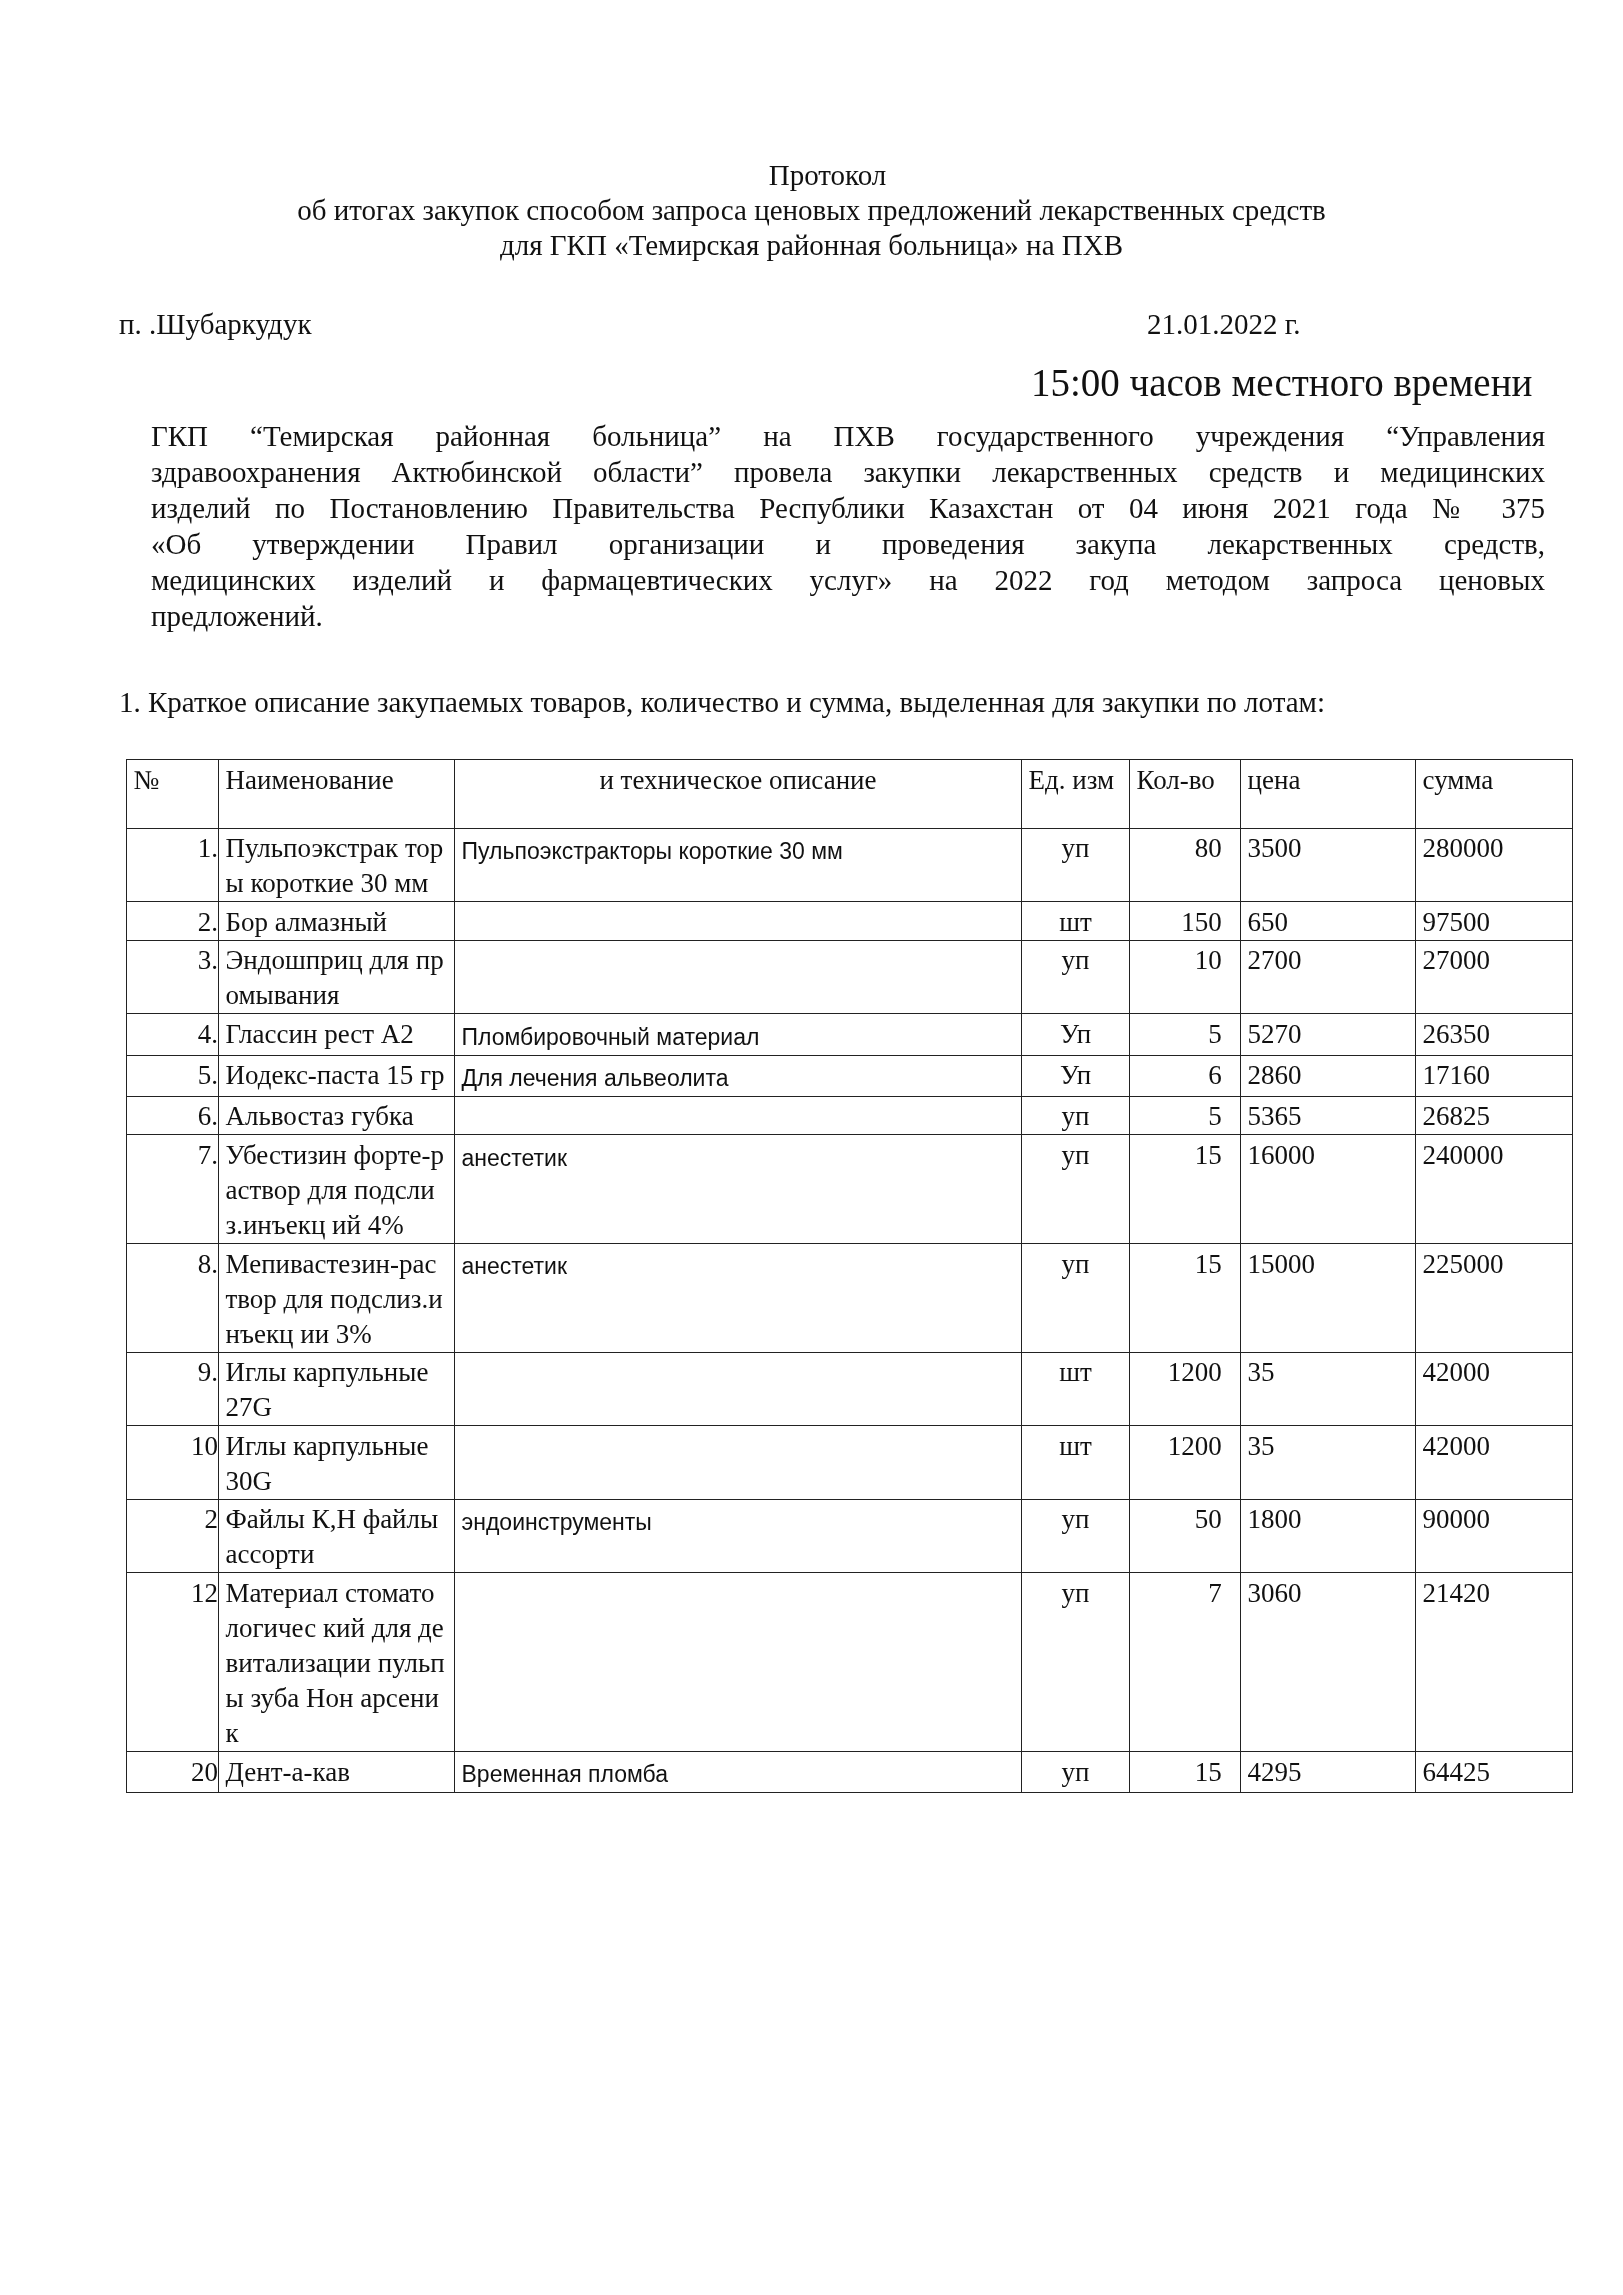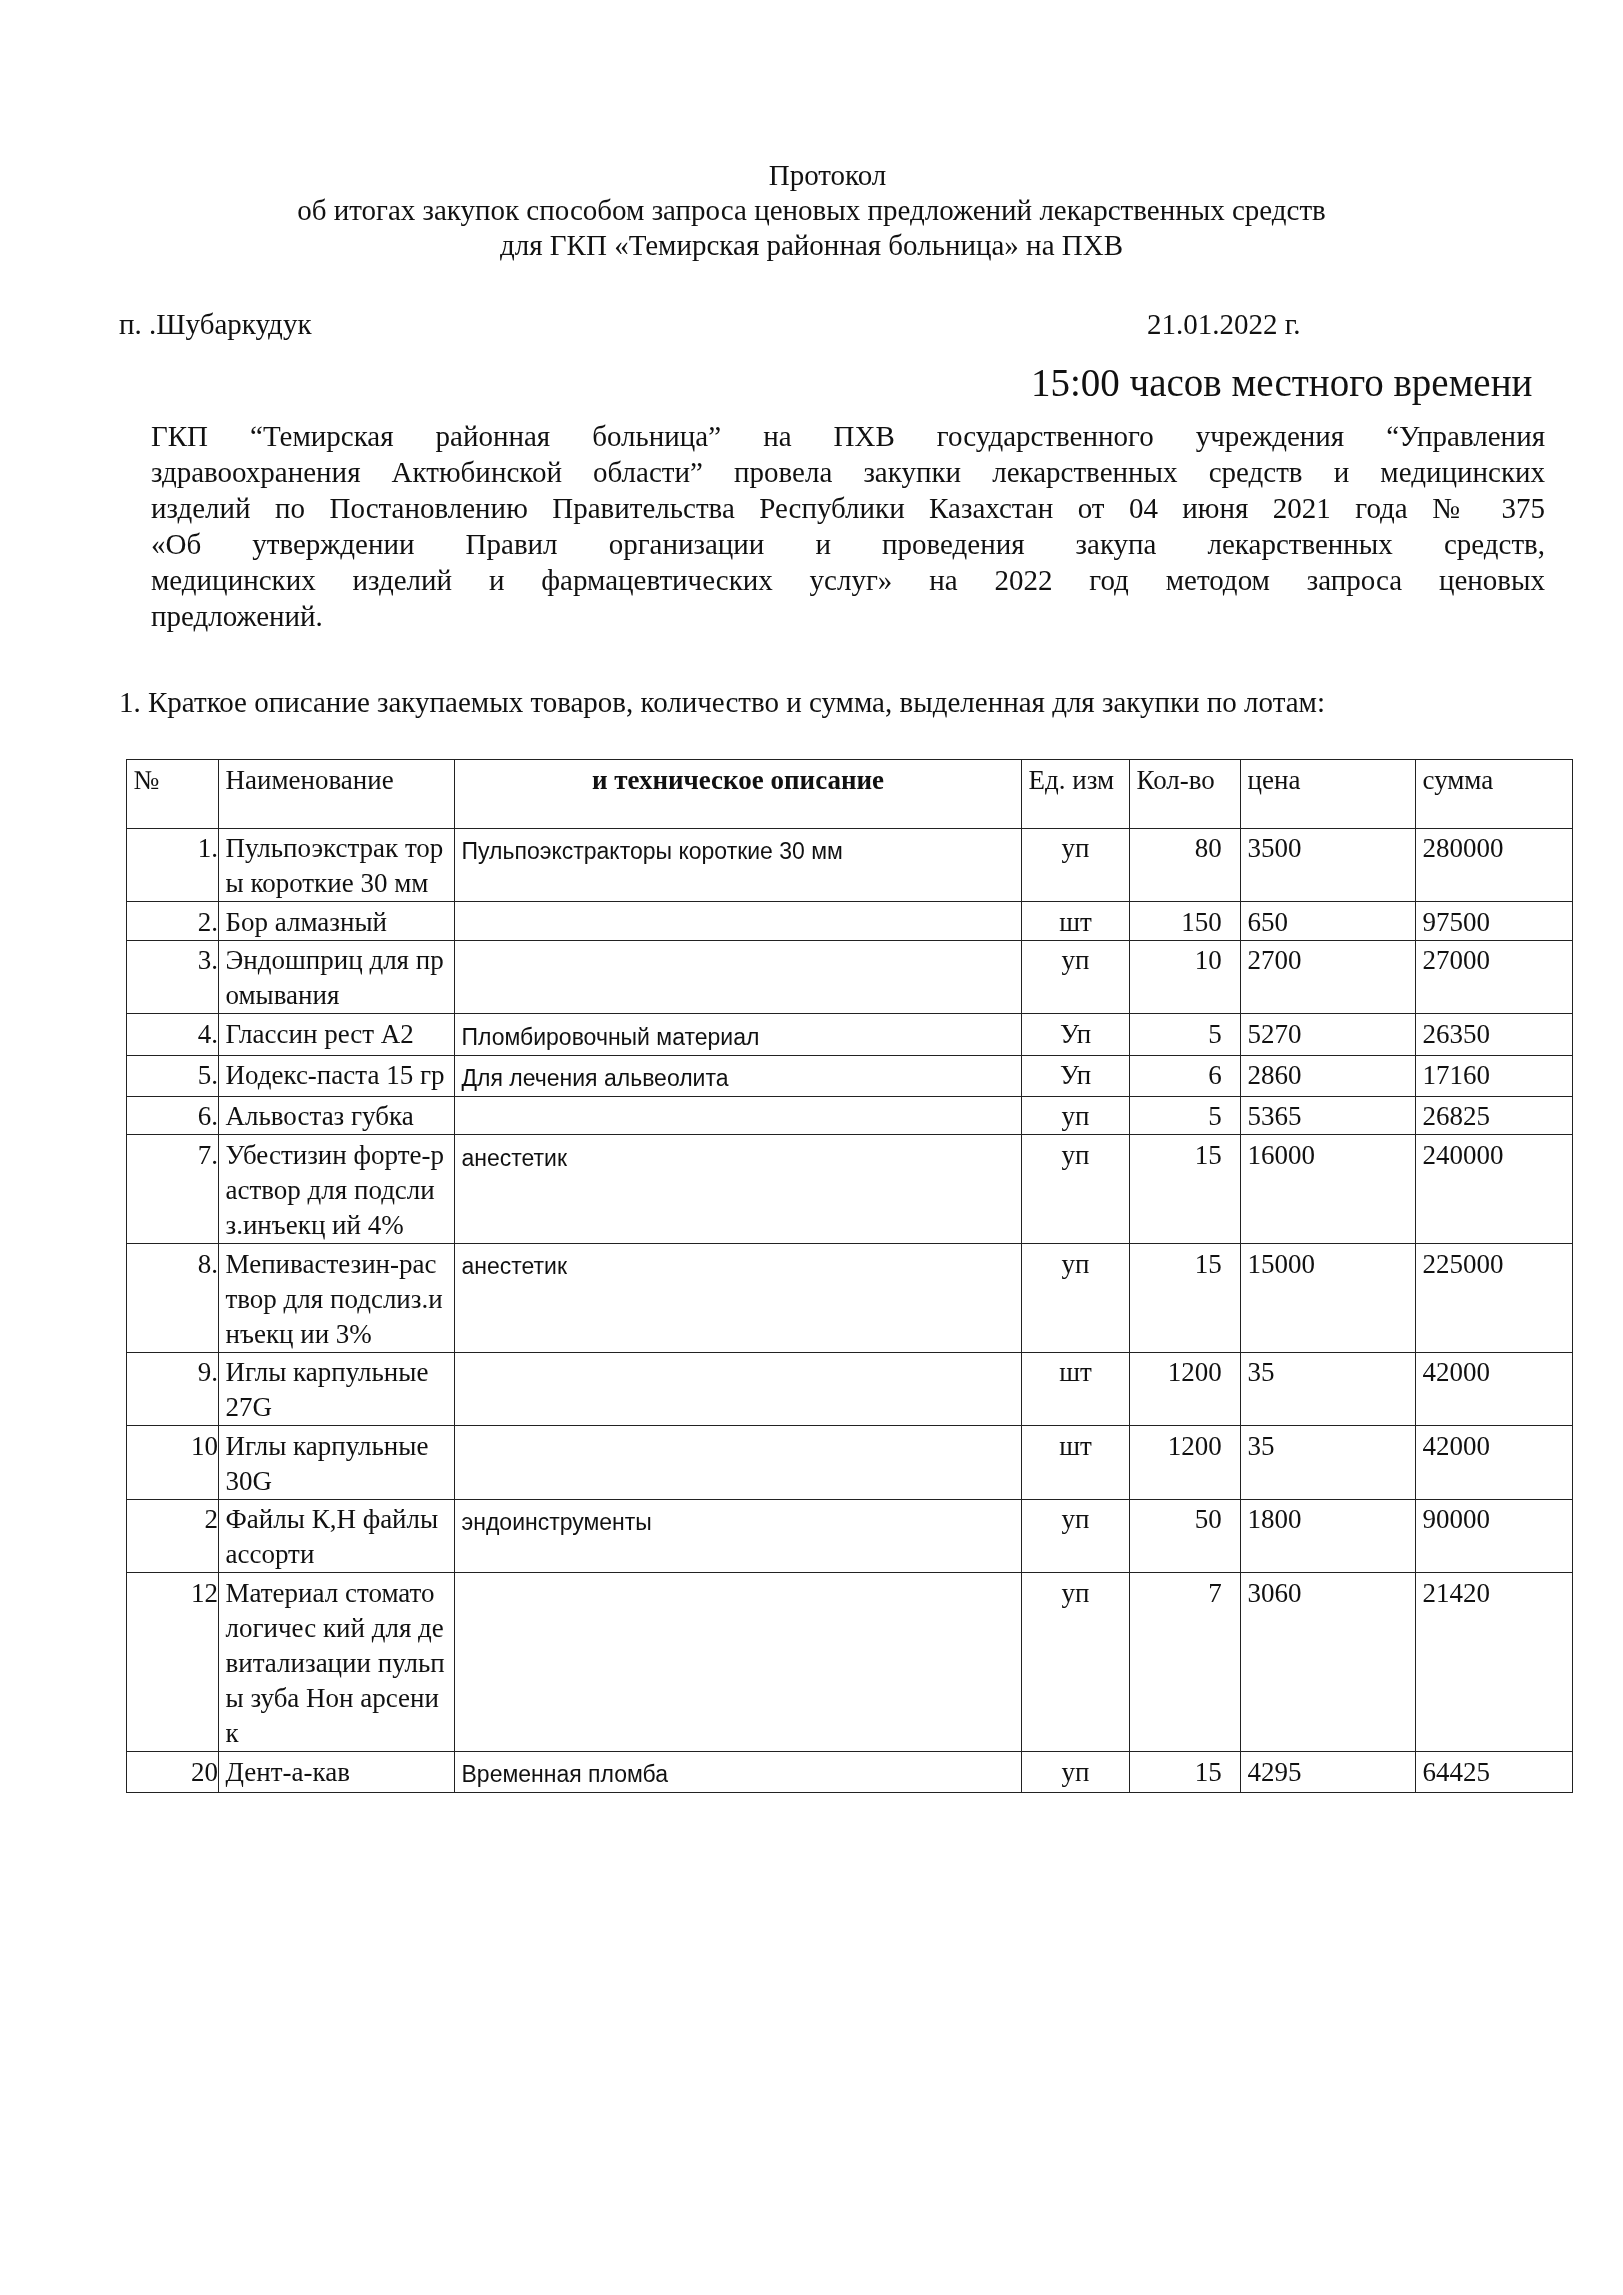--- a/index.html
+++ b/index.html
@@ -15,21 +15,21 @@
   .para-line.last { text-align-last:left; }
   .section { position:absolute; left:119px; top:686px; font-size:29px; }
   table { position:absolute; left:126px; top:759px; border-collapse:collapse; width:1447px; table-layout:fixed; font-size:27px; line-height:35px; }
   td, th { border:1.3px solid #222; vertical-align:top; padding:2.6px 6.5px 0 6.5px; font-weight:normal; text-align:left; overflow:hidden; }
   th { height:65px; }
   td.num { text-align:right; padding-right:0; padding-left:2.6px; }
   td.unit { text-align:center; }
   td.qty { text-align:right; padding-right:18.3px; }
   td.desc { font-family:"Liberation Sans","DejaVu Sans",sans-serif; font-size:23px; padding-top:5.2px; }
   th.c-num { text-align:left; }
-  th.c-desc { text-align:center;font-weight:bold; }
+  th.c-desc { text-align:center; }
   .nm { word-break:break-all; }
 </style>
 </head>
 <body>
 
 <div class="title" id="t1">Протокол</div>
 <div class="title" id="t2">об итогах закупок способом запроса ценовых предложений лекарственных средств</div>
 <div class="title" id="t3">для ГКП «Темирская районная больница» на ПХВ</div>
 
 <div class="place">п. .Шубаркудук</div>

